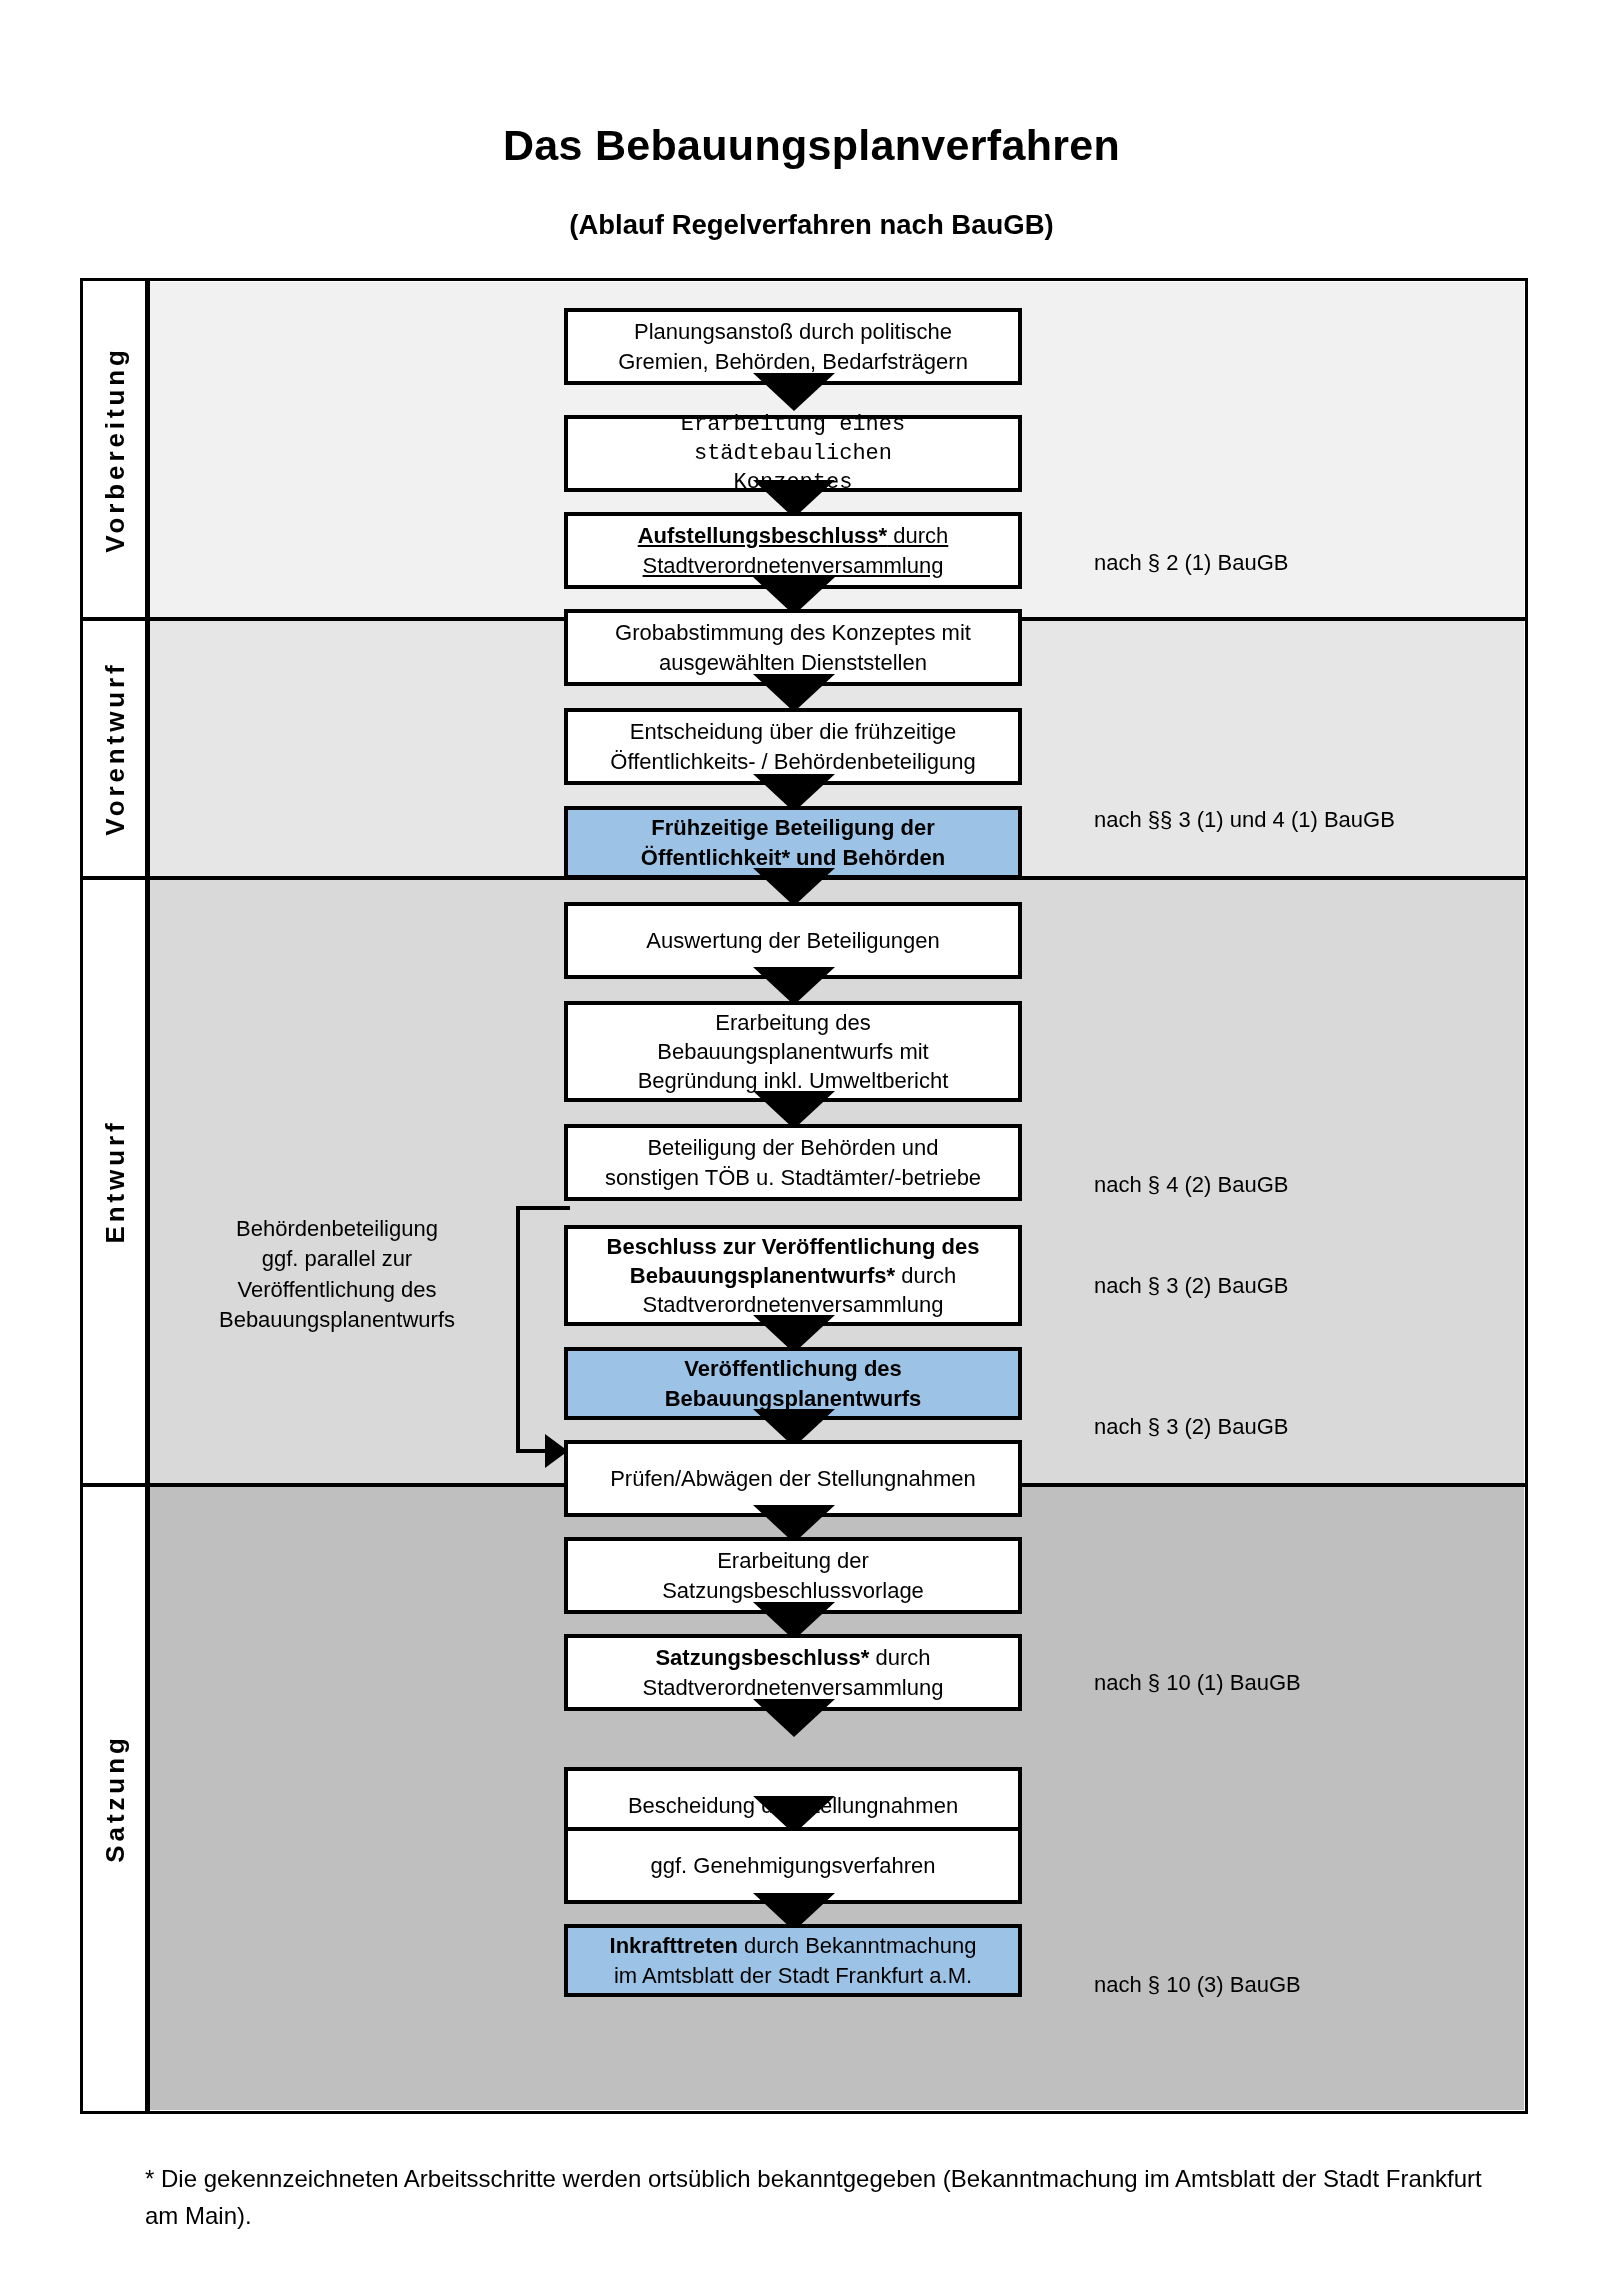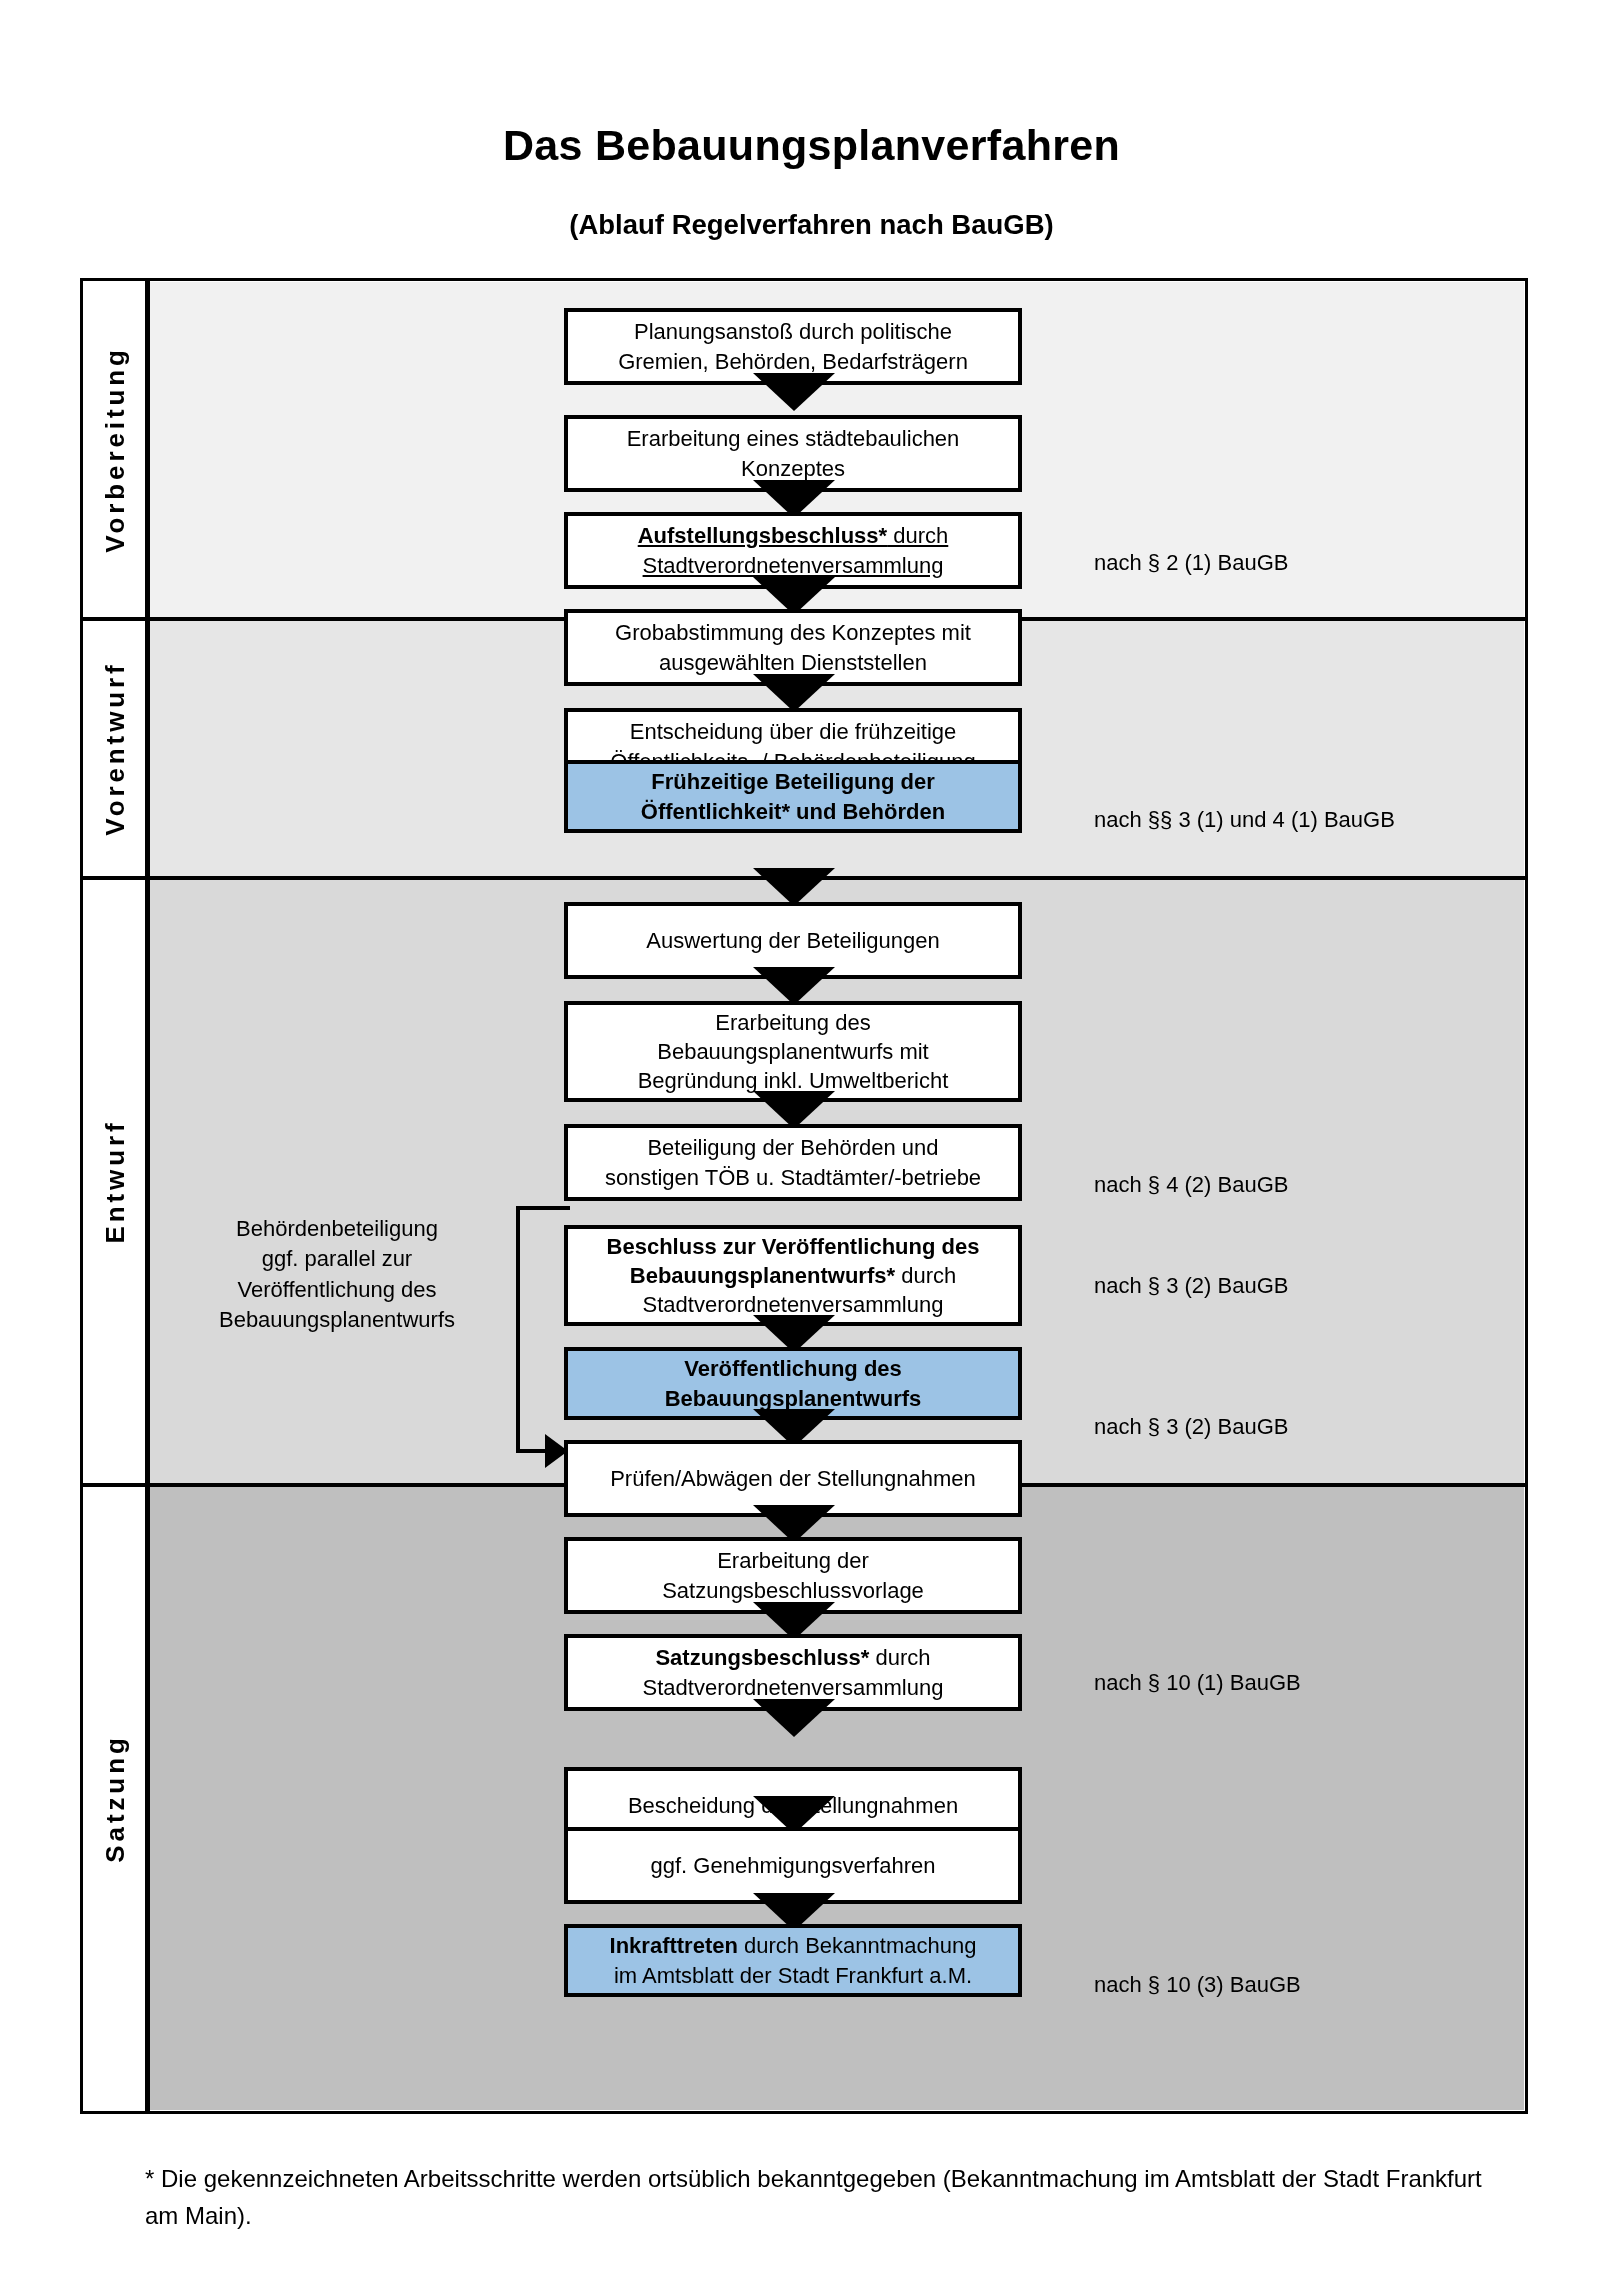--- a/index.html
+++ b/index.html
@@ -171,21 +171,21 @@
 <div id="label-divider"></div>
 
 <div class="pbox" style="top:308px; height:77px;">
   <div>
     <span class="t">Planungsanstoß durch politische</span>
     <span class="t">Gremien, Behörden, Bedarfsträgern</span>
   </div>
 </div>
 <div class="arrow-down" style="top:373px;"></div>
 
-<div class="pbox" style="top:415px; height:77px;">
+<div class="pbox" style="top:415px; height:77px;font-family:Liberation Mono, monospace;">
   <div>
     <span class="t">Erarbeitung eines städtebaulichen</span>
     <span class="t">Konzeptes</span>
   </div>
 </div>
 <div class="arrow-down" style="top:480px;"></div>
 
 <div class="pbox" style="top:512px; height:77px;text-decoration:underline;">
   <div>
     <span class="t"><b>Aufstellungsbeschluss*</b><span> durch</span></span>
@@ -205,21 +205,21 @@
 <div class="arrow-down" style="top:674px;"></div>
 
 <div class="pbox" style="top:708px; height:77px;">
   <div>
     <span class="t">Entscheidung über die frühzeitige</span>
     <span class="t">Öffentlichkeits- / Behördenbeteiligung</span>
   </div>
 </div>
 <div class="arrow-down" style="top:774px;"></div>
 
-<div class="pbox blue" style="top:760px; height:73px;">
+<div class="pbox blue" style="top:806px; height:73px;">
   <div style="font-weight:bold;">
     <span class="t">Frühzeitige Beteiligung der</span>
     <span class="t">Öffentlichkeit* und Behörden</span>
   </div>
 </div>
 <div class="arrow-down" style="top:868px;"></div>
 
 <div class="ref" style="top:807px;">nach §§ 3 (1) und 4 (1) BauGB</div>
 
 <div class="pbox" style="top:902px; height:77px;">

